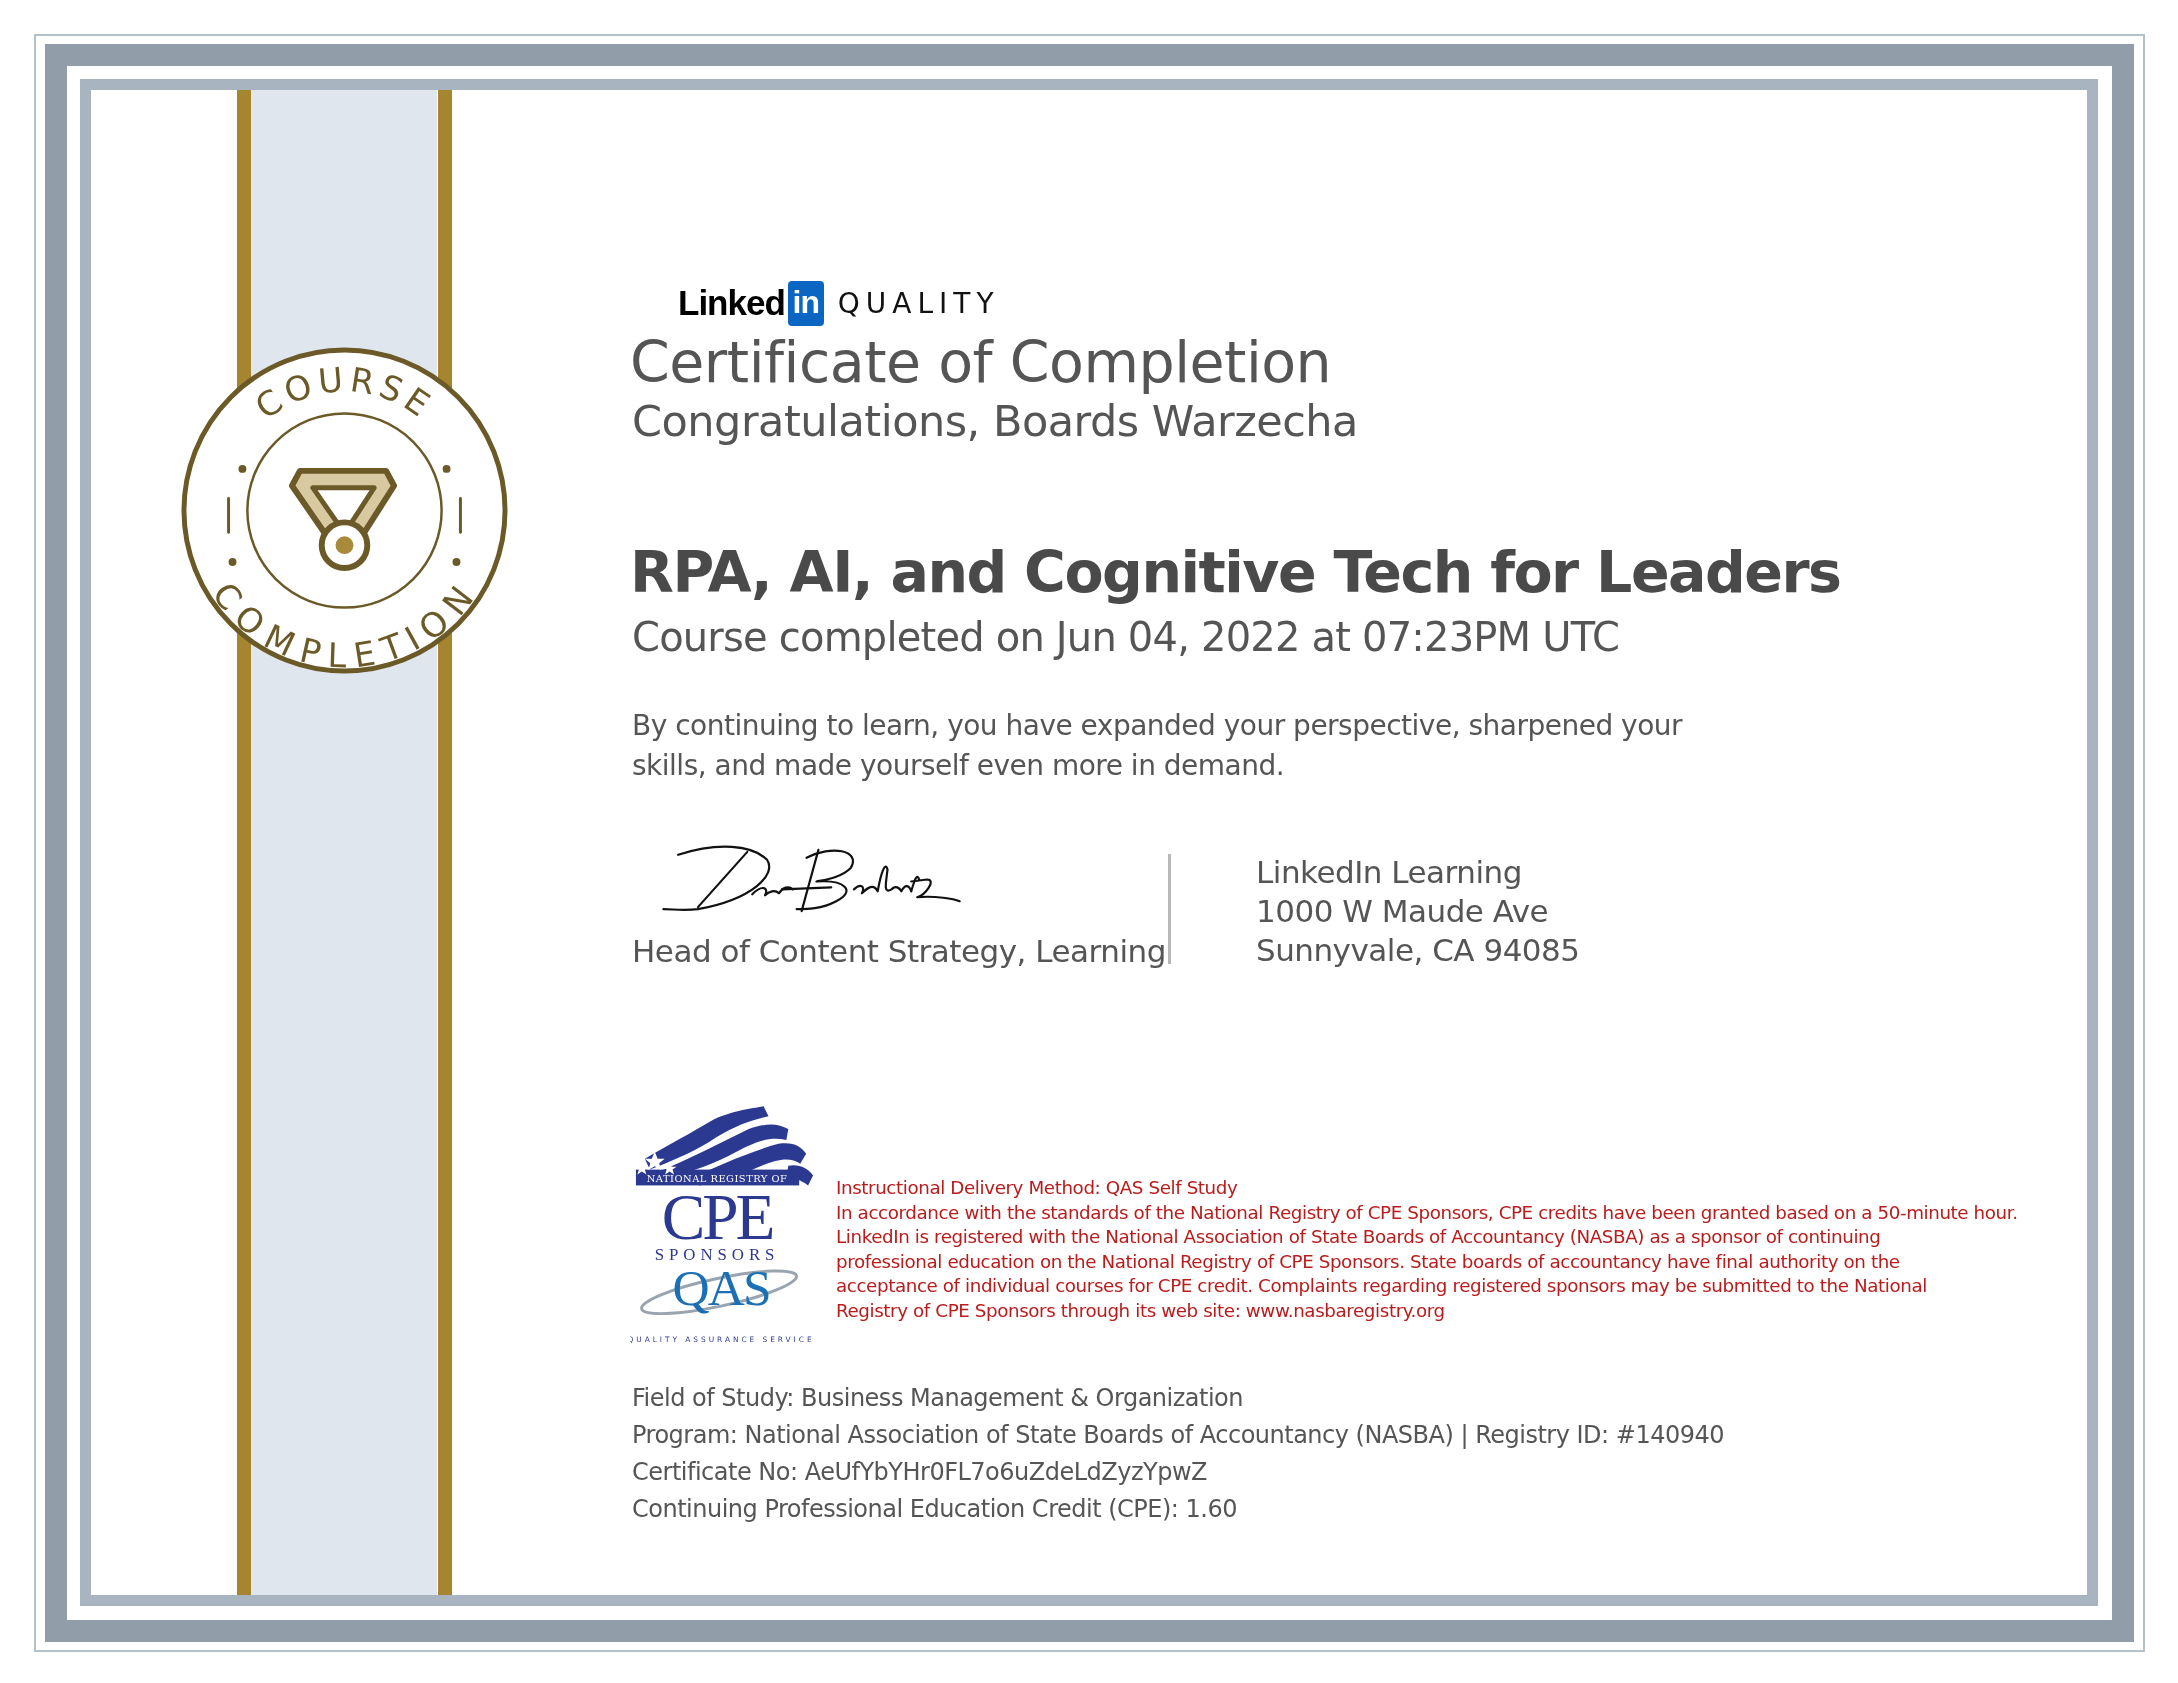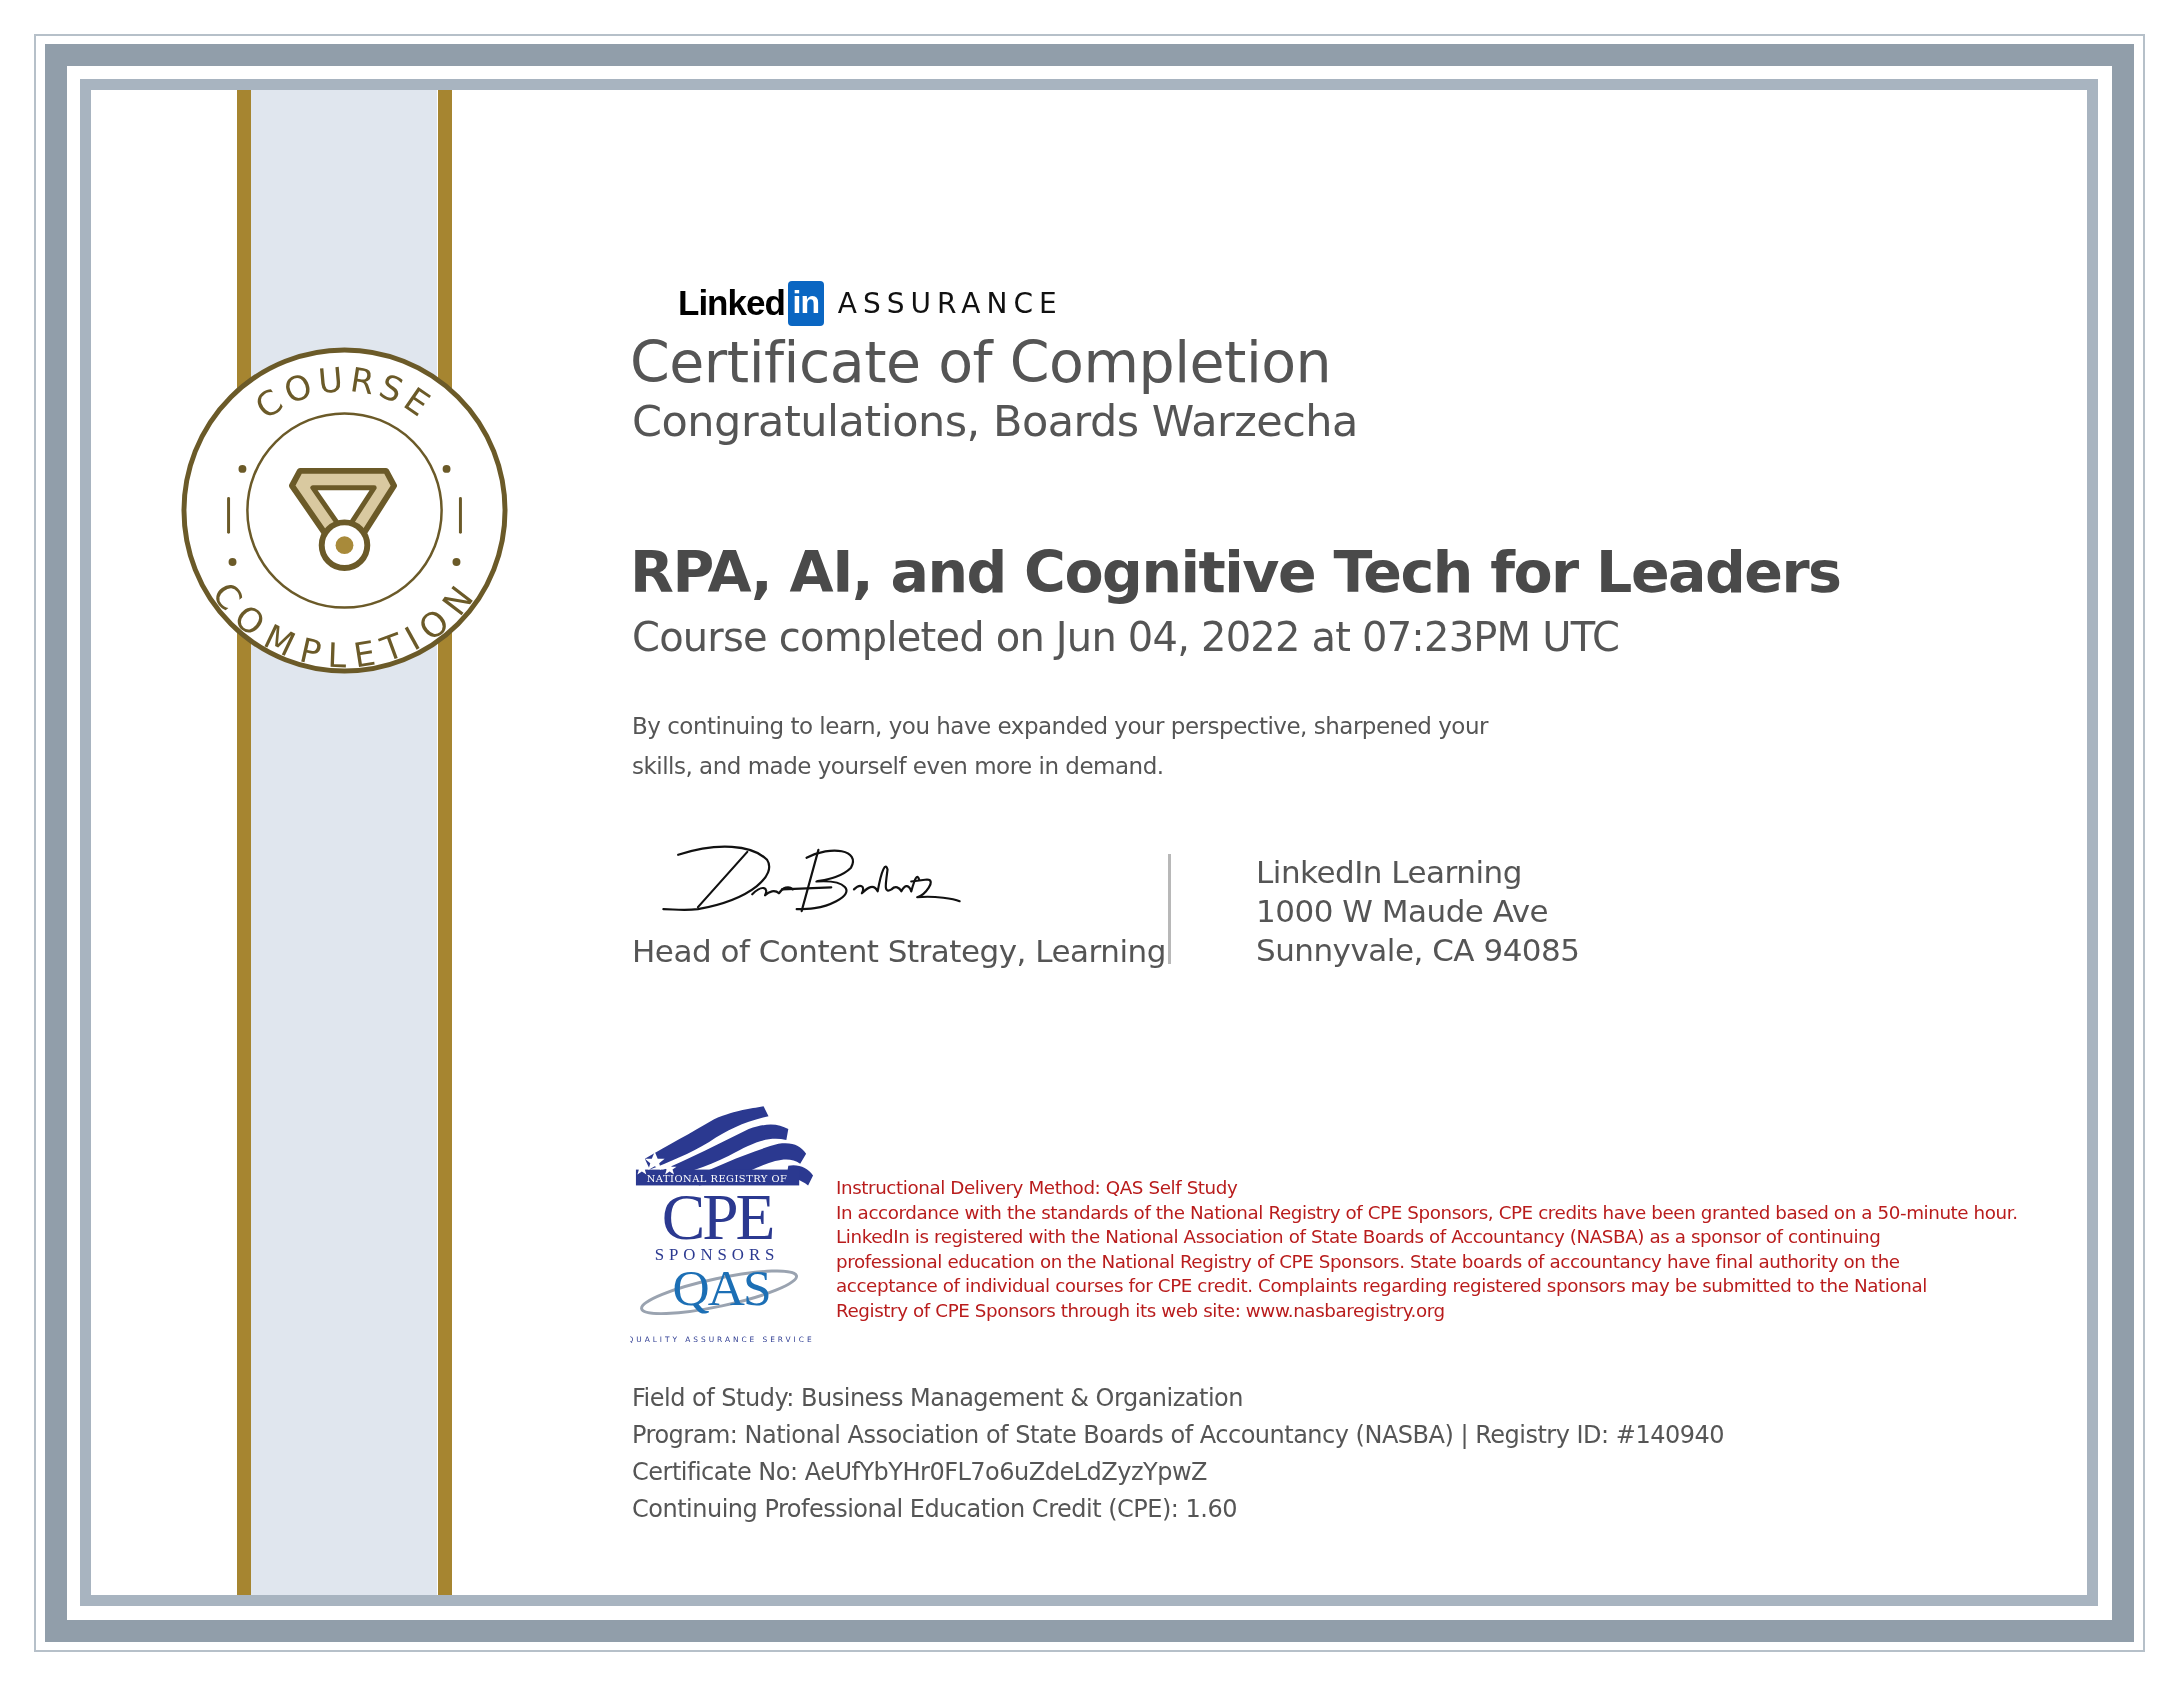--- a/index.html
+++ b/index.html
@@ -24,21 +24,21 @@
   .logo { left: 630px; top: 281px; height: 44px; display: flex; align-items: center; margin-left: 48px; }
   .logo-linked { font-family: "Liberation Sans", sans-serif; font-weight: bold; font-size: 35px; color: #000; letter-spacing: -1px; }
   .logo-in { display: inline-block; width: 36px; height: 45px; background: #0a66c2; border-radius: 4px; color: #fff; font-weight: bold; font-size: 32px; line-height: 42px; text-align: center; margin-left: 3px; letter-spacing: -1px; }
   .logo-learning { font-size: 28px; letter-spacing: 6px; color: #111; margin-left: 14px; font-family: "DejaVu Sans", sans-serif; }
   
   .t { white-space: nowrap; }
   .cert-title { left: 630px; top: 329px; font-size: 57px; color: #555; font-family: "DejaVu Sans", sans-serif; font-weight: normal; letter-spacing: -0.5px; }
   .congrats { left: 632px; top: 396px; font-size: 43px; color: #555; font-family: "DejaVu Sans", sans-serif; letter-spacing: -0.5px; }
   .course-title { left: 630px; top: 539px; font-size: 57px; font-weight: bold; color: #4a4a4a; font-family: "DejaVu Sans", sans-serif; letter-spacing: -1.5px; }
   .completed { left: 632px; top: 614px; font-size: 40px; color: #555; font-family: "DejaVu Sans", sans-serif; letter-spacing: -0.8px; }
-  .blurb { left: 632px; top: 706px; font-size: 23px; line-height: 40px; color: #555; font-family: "DejaVu Sans", sans-serif; letter-spacing: -0.5px; }
+  .blurb { left: 632px; top: 706px; font-size: 28px; line-height: 40px; color: #555; font-family: "DejaVu Sans", sans-serif; letter-spacing: -0.5px; }
   .signature { left: 658px; top: 840px; width: 307px; height: 79px; }
   .signer-title { left: 632px; top: 933px; font-size: 31px; color: #555; font-family: "DejaVu Sans", sans-serif; letter-spacing: -0.5px; }
   .divider { left: 1168px; top: 854px; width: 3px; height: 110px; background: #b8b8b8; }
   .address { left: 1256px; top: 853px; font-size: 31px; line-height: 39px; color: #555; font-family: "DejaVu Sans", sans-serif; letter-spacing: -0.5px; }
   .address div { white-space: nowrap; }
   .cpe-logo { left: 630px; top: 1104px; width: 188px; height: 243px; }
   .cpe-text { left: 836px; top: 1176px; font-size: 18.3px; line-height: 24.6px; color: #b91c1c; font-family: "DejaVu Sans", sans-serif; letter-spacing: -0.4px; }
   .cpe-text div { white-space: nowrap; }
   .details { left: 632px; top: 1380px; font-size: 24px; line-height: 37px; color: #555; font-family: "DejaVu Sans", sans-serif; letter-spacing: -0.5px; }
   .details div { white-space: nowrap; }
@@ -79,21 +79,21 @@
     <path d="M 120 125 L 207 125 L 215 140 L 180 195 L 150 195 L 112 140 Z" fill="#d9c9a0" stroke="#6b5a28" stroke-width="6" stroke-linejoin="round"></path>
     <path d="M 133 142 L 195 142 L 165 188 Z" fill="#ffffff" stroke="#6b5a28" stroke-width="5" stroke-linejoin="round"></path>
     <circle cx="165" cy="200" r="23" fill="#ffffff" stroke="#6b5a28" stroke-width="6"></circle>
     <circle cx="165" cy="200" r="9" fill="#a88a3a"></circle>
   </g>
 </svg>
 
 <div class="abs logo">
   <span class="logo-linked">Linked</span>
   <span class="logo-in">in</span>
-  <span class="logo-learning">ASSURANCE</span>
+  <span class="logo-learning">QUALITY</span>
 </div>
 
 <div class="abs t cert-title">Certificate of Completion</div>
 <div class="abs t congrats">Congratulations, Boards Warzecha</div>
 <div class="abs t course-title">RPA, AI, and Cognitive Tech for Leaders</div>
 <div class="abs t completed">Course completed on Jun 04, 2022 at 07:23PM UTC</div>
 
 <div class="abs blurb">
   <div class="t">By continuing to learn, you have expanded your perspective, sharpened your</div>
   <div class="t">skills, and made yourself even more in demand.</div>

